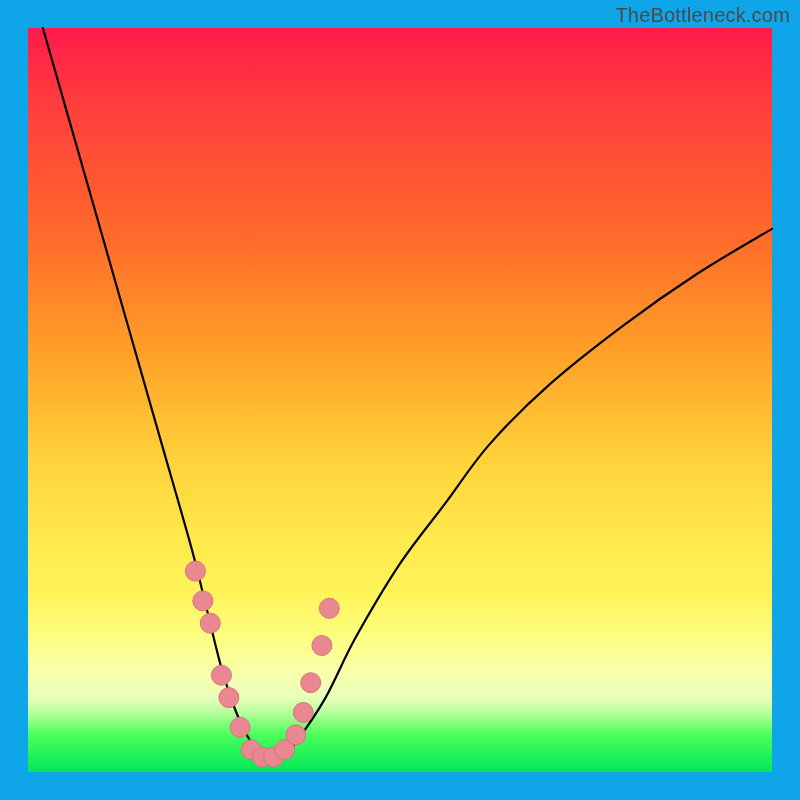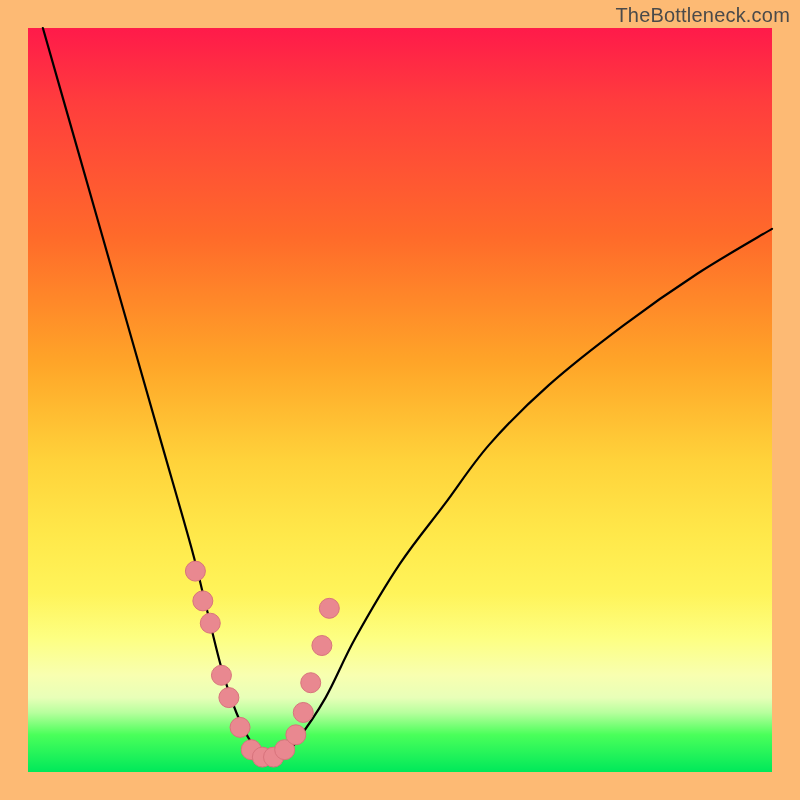--- a/index.html
+++ b/index.html
@@ -8,21 +8,21 @@
     width: 800px;
     height: 800px;
     background: #000;
     font-family: Arial, Helvetica, sans-serif;
     overflow: hidden;
   }
   .frame {
     position: relative;
     width: 800px;
     height: 800px;
-    background: #fdba74;
+    background: #0ea5e9;
   }
   .plot-area {
     position: absolute;
     left: 28px;
     top: 28px;
     width: 744px;
     height: 744px;
     
     background: linear-gradient(to bottom,
       #ff1a4a 0%,

